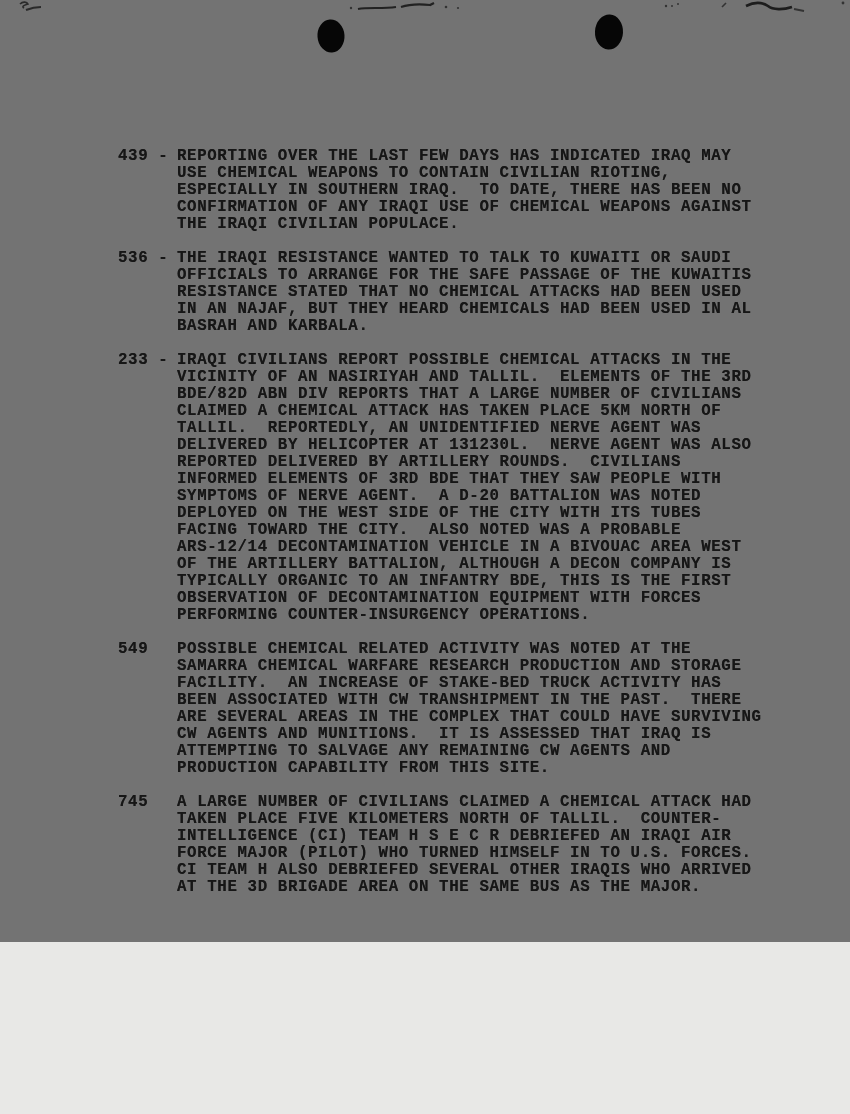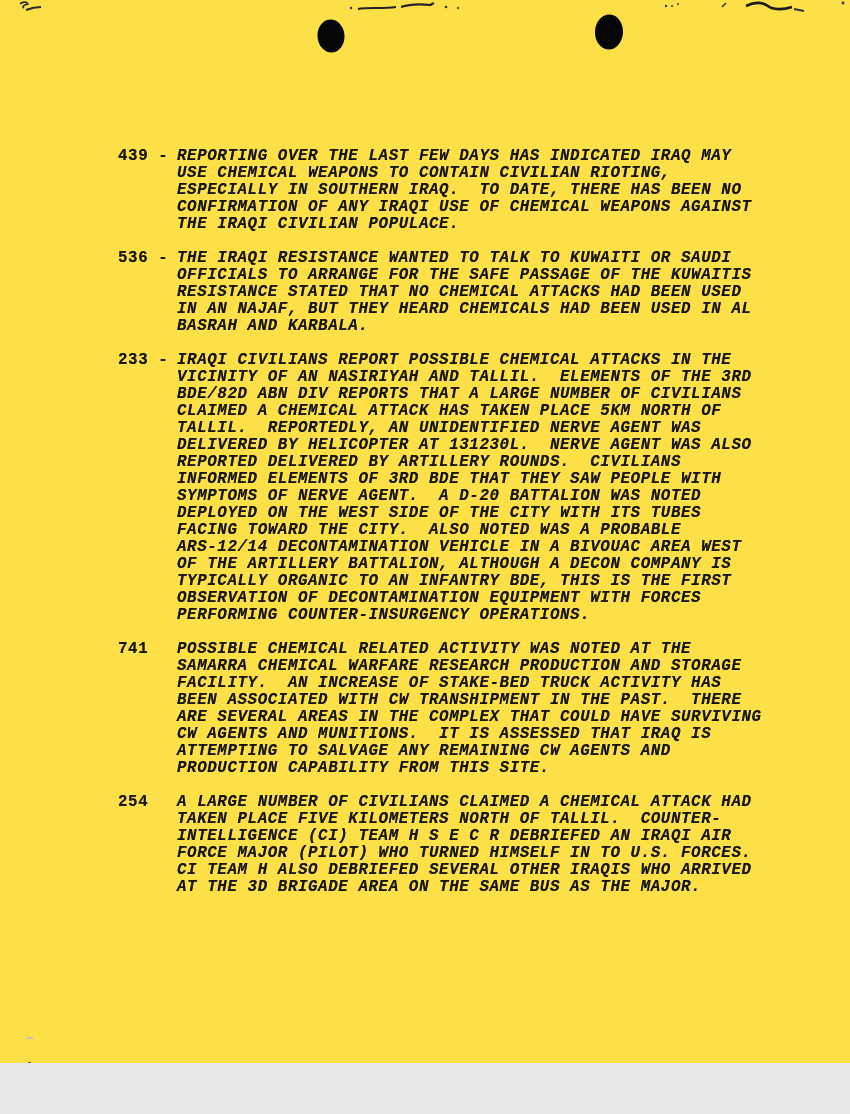--- a/index.html
+++ b/index.html
@@ -3,22 +3,22 @@
 <meta charset="utf-8">
 <style>
   html, body {
     margin: 0;
     padding: 0;
     background: #e8e8e6;
   }
   .page {
     position: relative;
     width: 850px;
-    height: 1063px;
-    background: #fde047;
+    height: 942px;
+    background: #737373;
     overflow: hidden;
     font-family: "Liberation Mono", "DejaVu Sans Mono", monospace;
   }
   .artifact-layer {
     position: absolute;
     left: 0;
     top: 0;
     width: 850px;
     height: 1114px;
     pointer-events: none;
@@ -43,21 +43,20 @@
   .para-num {
     flex: 0 0 59px;
     white-space: pre;
   }
   .para-sep {
     margin-left: 10px;
   }
   .para-text {
     flex: 1 1 auto;
     white-space: pre;
-    font-style: italic;
   }
 </style>
 </head>
 <body>
 
 <div class="page">
 
   <svg class="artifact-layer" width="850" height="1114" viewBox="0 0 850 1114" xmlns="http://www.w3.org/2000/svg">
 
     <ellipse cx="331" cy="36" rx="13.5" ry="16.5" fill="#060606" transform="rotate(-4 331 36)"></ellipse>
@@ -118,33 +117,33 @@
 DEPLOYED ON THE WEST SIDE OF THE CITY WITH ITS TUBES
 FACING TOWARD THE CITY.  ALSO NOTED WAS A PROBABLE
 ARS-12/14 DECONTAMINATION VEHICLE IN A BIVOUAC AREA WEST
 OF THE ARTILLERY BATTALION, ALTHOUGH A DECON COMPANY IS
 TYPICALLY ORGANIC TO AN INFANTRY BDE, THIS IS THE FIRST
 OBSERVATION OF DECONTAMINATION EQUIPMENT WITH FORCES
 PERFORMING COUNTER-INSURGENCY OPERATIONS.</div>
     </div>
 
     <div class="para">
-      <div class="para-num"><span>741</span><span class="para-sep"></span></div>
+      <div class="para-num"><span>549</span><span class="para-sep"></span></div>
       <div class="para-text">POSSIBLE CHEMICAL RELATED ACTIVITY WAS NOTED AT THE
 SAMARRA CHEMICAL WARFARE RESEARCH PRODUCTION AND STORAGE
 FACILITY.  AN INCREASE OF STAKE-BED TRUCK ACTIVITY HAS
 BEEN ASSOCIATED WITH CW TRANSHIPMENT IN THE PAST.  THERE
 ARE SEVERAL AREAS IN THE COMPLEX THAT COULD HAVE SURVIVING
 CW AGENTS AND MUNITIONS.  IT IS ASSESSED THAT IRAQ IS
 ATTEMPTING TO SALVAGE ANY REMAINING CW AGENTS AND
 PRODUCTION CAPABILITY FROM THIS SITE.</div>
     </div>
 
     <div class="para">
-      <div class="para-num"><span>254</span><span class="para-sep"></span></div>
+      <div class="para-num"><span>745</span><span class="para-sep"></span></div>
       <div class="para-text">A LARGE NUMBER OF CIVILIANS CLAIMED A CHEMICAL ATTACK HAD
 TAKEN PLACE FIVE KILOMETERS NORTH OF TALLIL.  COUNTER-
 INTELLIGENCE (CI) TEAM H S E C R DEBRIEFED AN IRAQI AIR
 FORCE MAJOR (PILOT) WHO TURNED HIMSELF IN TO U.S. FORCES.
 CI TEAM H ALSO DEBRIEFED SEVERAL OTHER IRAQIS WHO ARRIVED
 AT THE 3D BRIGADE AREA ON THE SAME BUS AS THE MAJOR.</div>
     </div>
 
   </div>
 </div>

